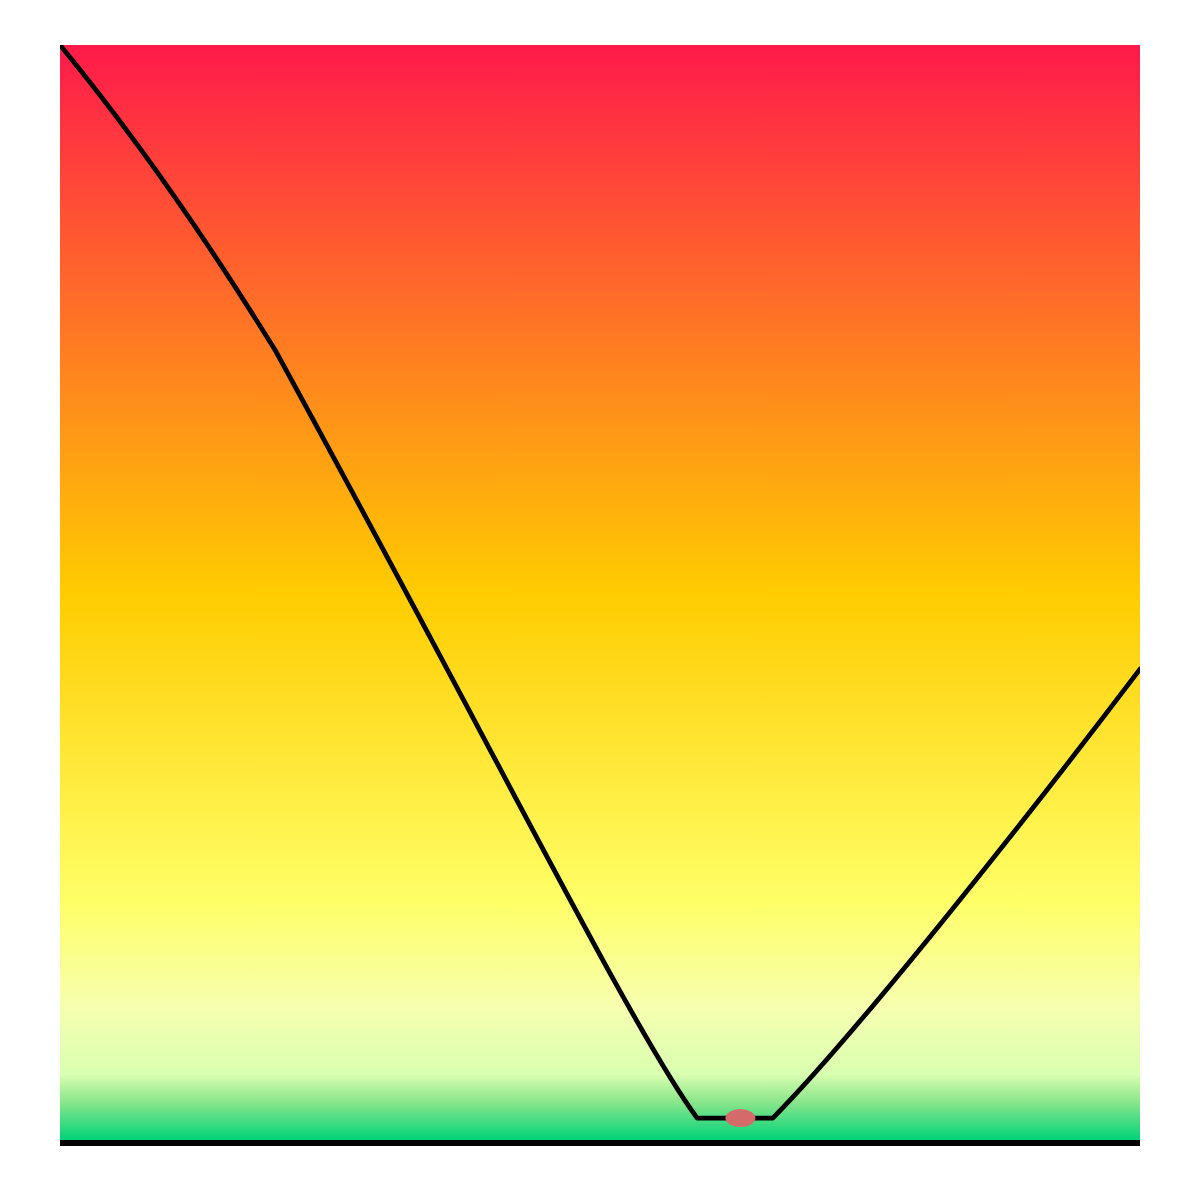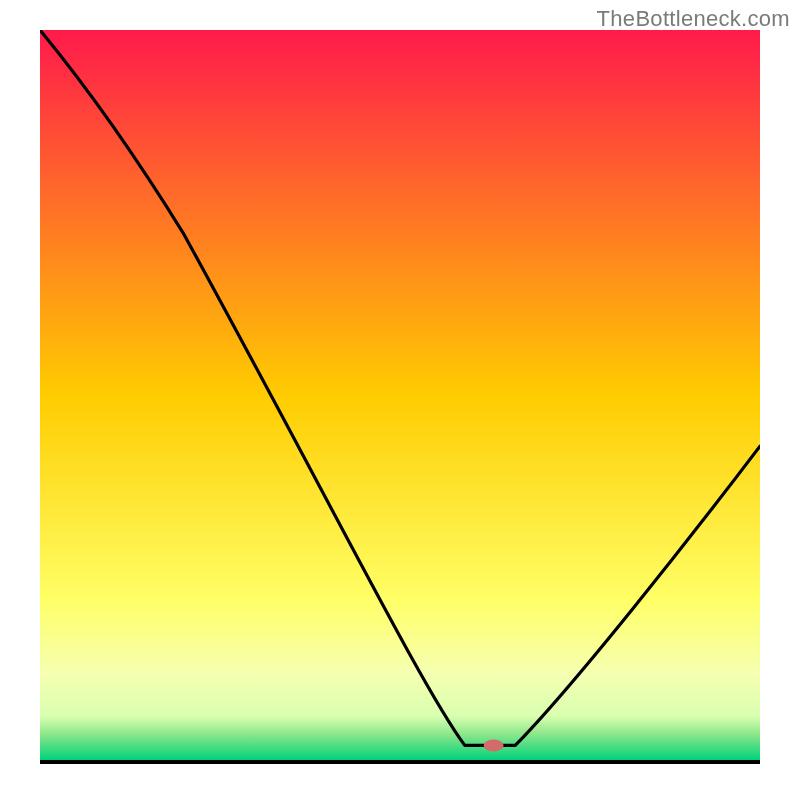--- a/index.html
+++ b/index.html
@@ -47,21 +47,20 @@
     height: 4px;
     background: #000;
     z-index: 5;
   }
 </style>
 </head>
 <body>
 
 <div class="chart-container">
 
-  <div class="watermark">TheBottleneck.com</div>
 
   <div class="plot-area">
     <svg viewBox="0 0 720 730" preserveAspectRatio="none">
       <defs>
         <linearGradient id="bg-grad" x1="0" y1="0" x2="0" y2="1">
             <stop offset="0.00%" stop-color="#ff1a4b"></stop>
             <stop offset="50.00%" stop-color="#ffcc00"></stop>
             <stop offset="78.00%" stop-color="#ffff66"></stop>
             <stop offset="88.00%" stop-color="#f6ffb0"></stop>
             <stop offset="94.00%" stop-color="#d9ffb0"></stop>

